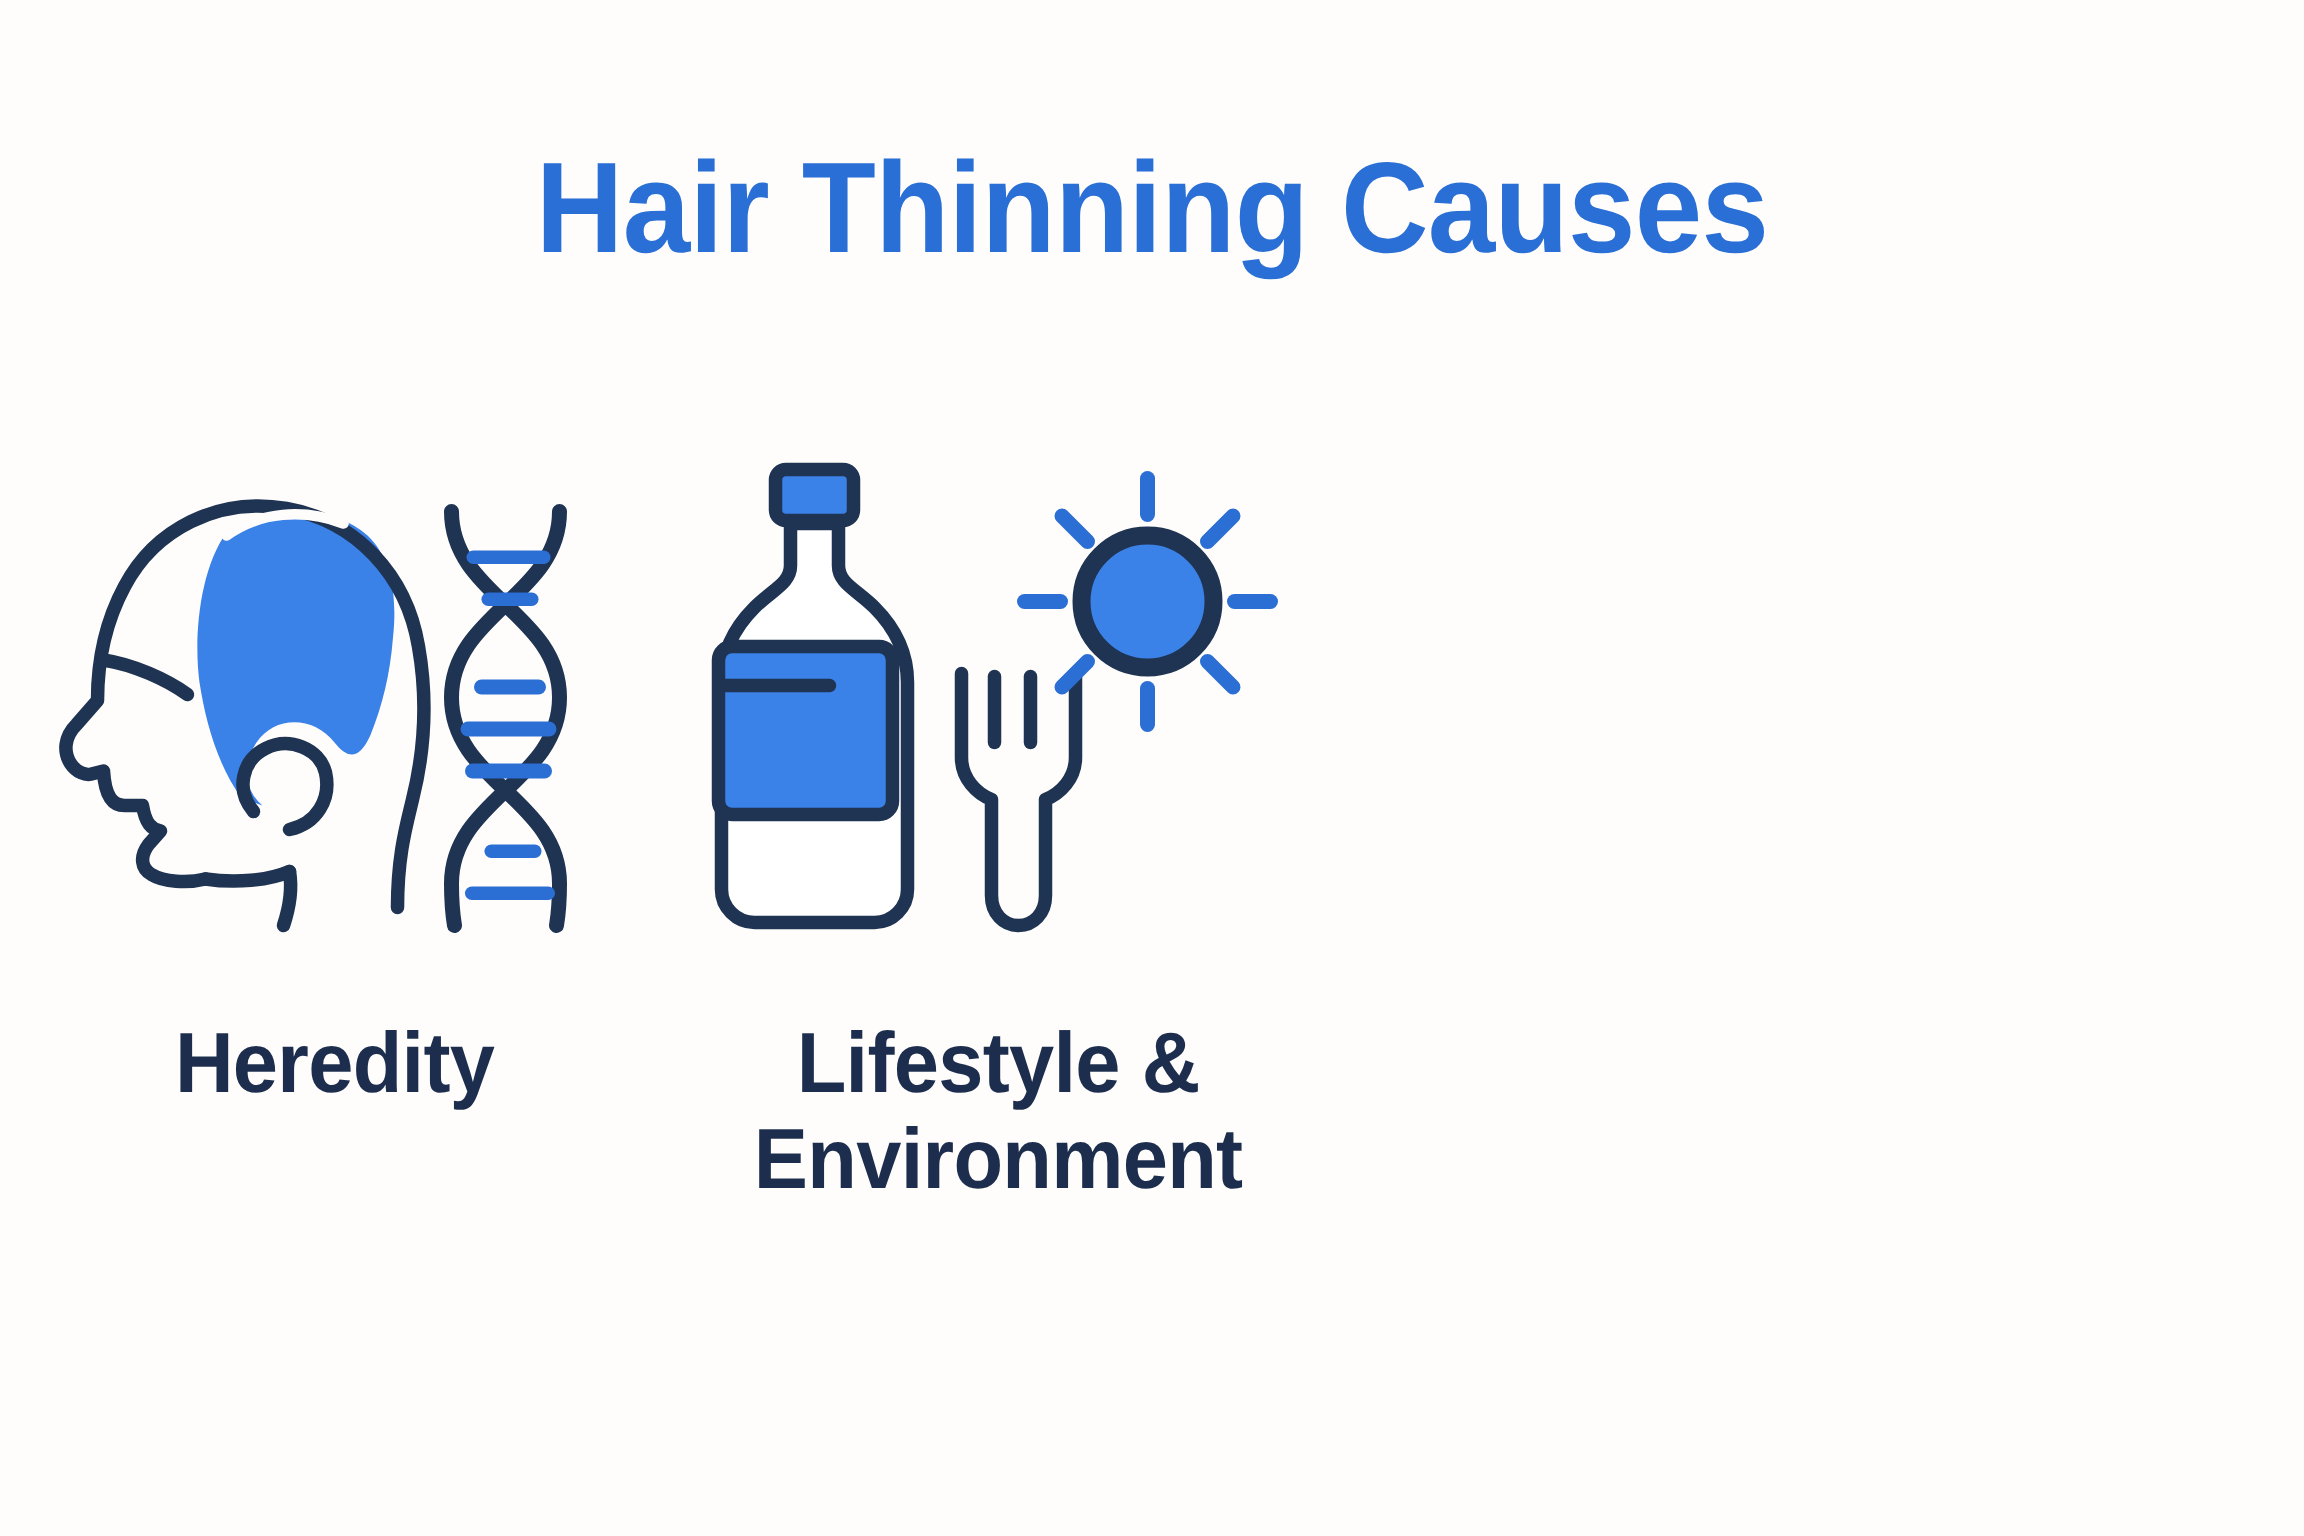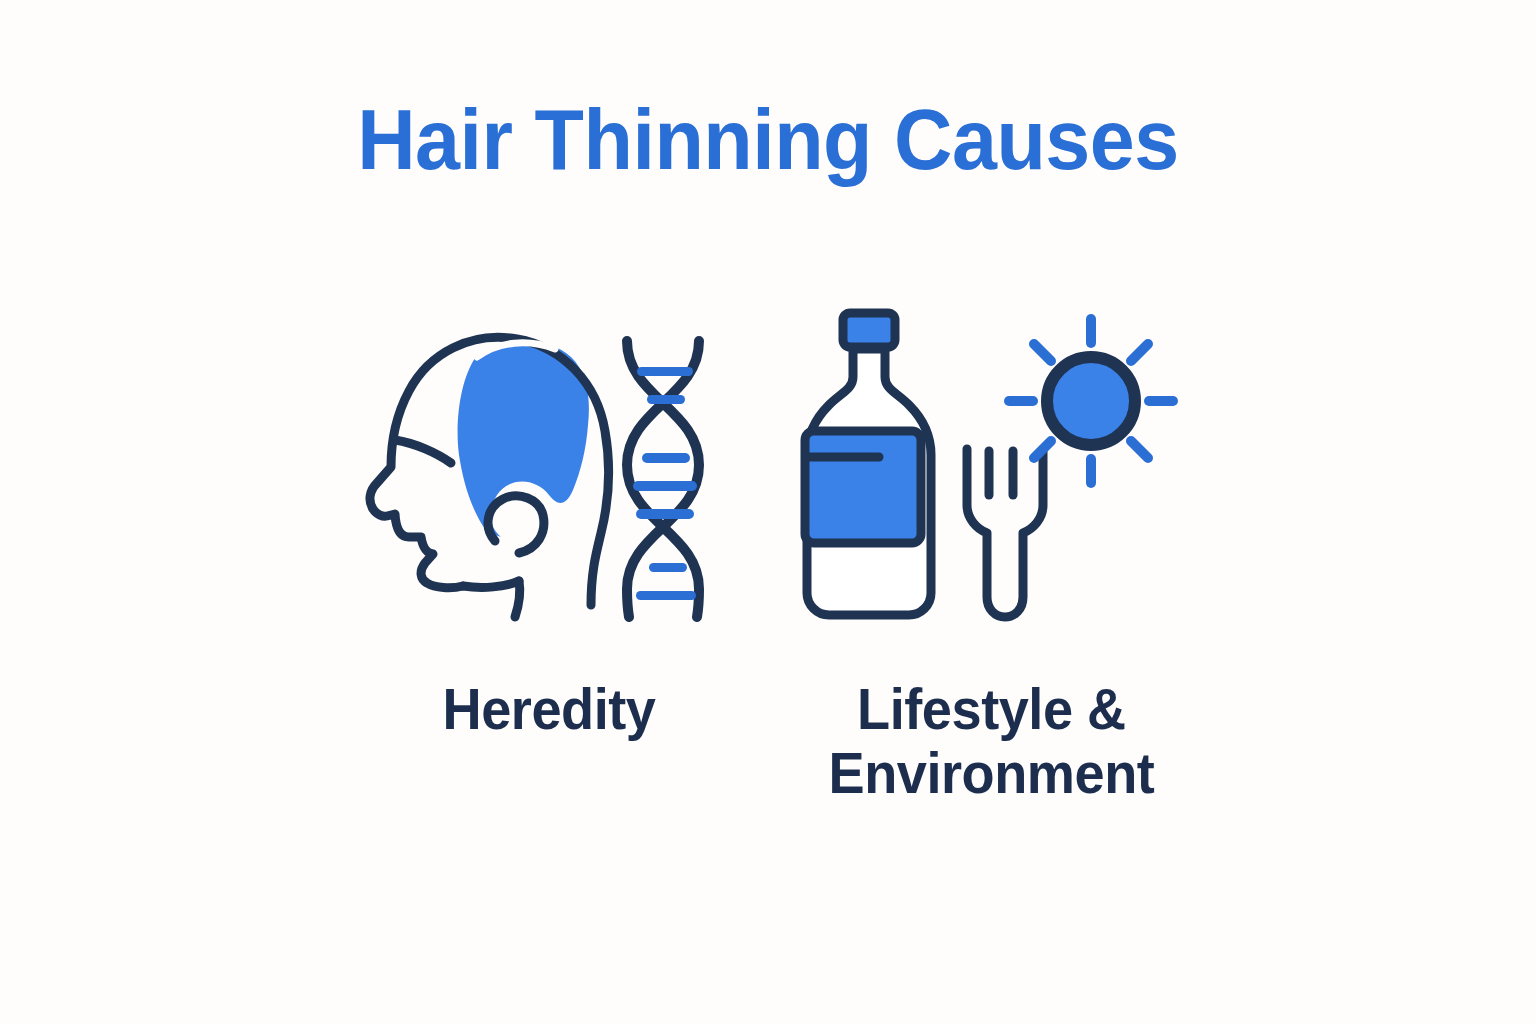--- a/index.html
+++ b/index.html
@@ -38,21 +38,21 @@
     white-space: nowrap;
   }
   .columns {
     position: absolute;
     top: 300px;
     left: 0;
     width: 1536px;
     height: 600px;
     display: flex;
     align-items: flex-start;
-    justify-content: center;
+    justify-content: flex-start;
   }
   .column {
     width: 390px;
     display: flex;
     flex-direction: column;
     align-items: center;
   }
   .col-heredity   { margin-left: 28px; margin-right: 28px; }
   .col-lifestyle  { margin-left: 24px; margin-right: 24px; }
   .col-medical    { margin-left: 22px; margin-right: 10px; }

